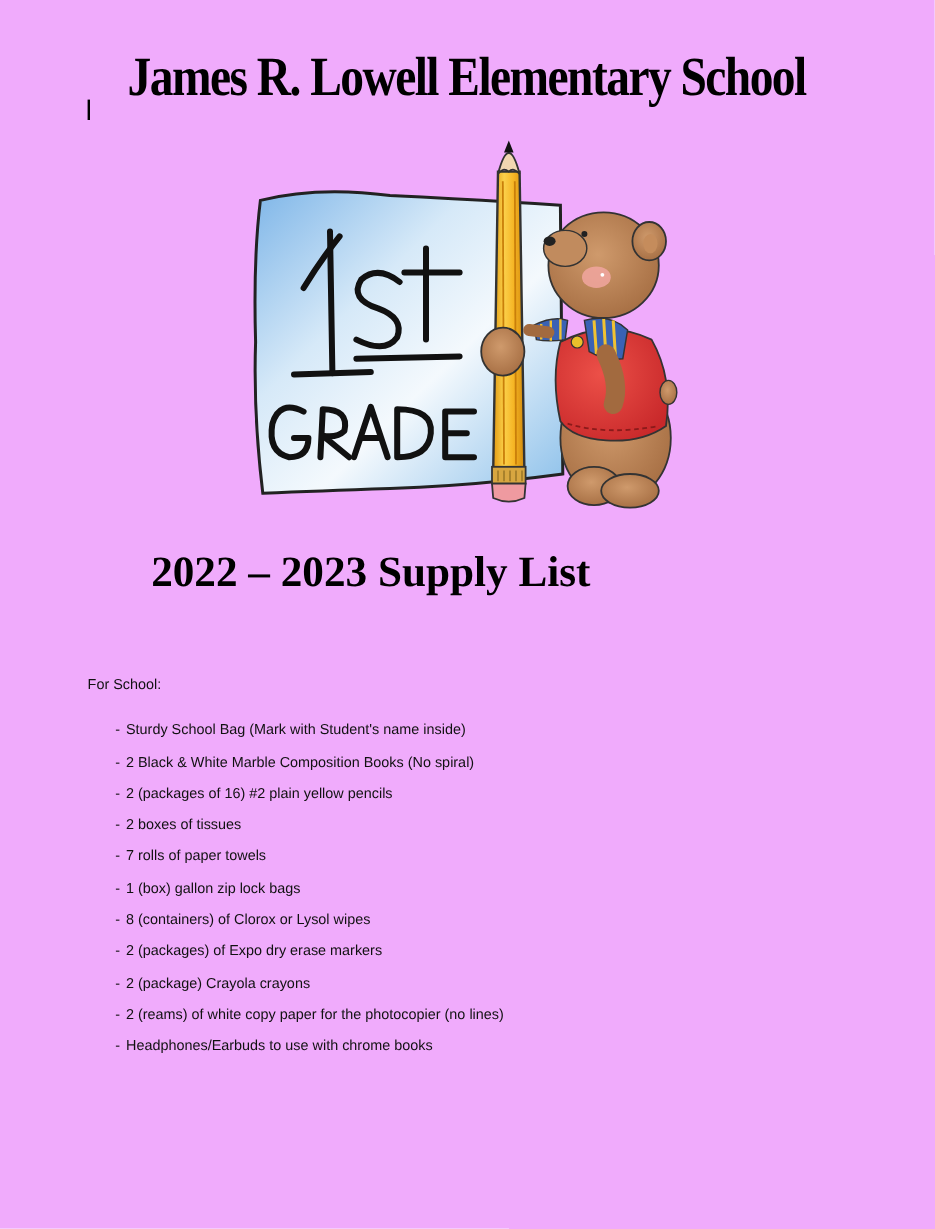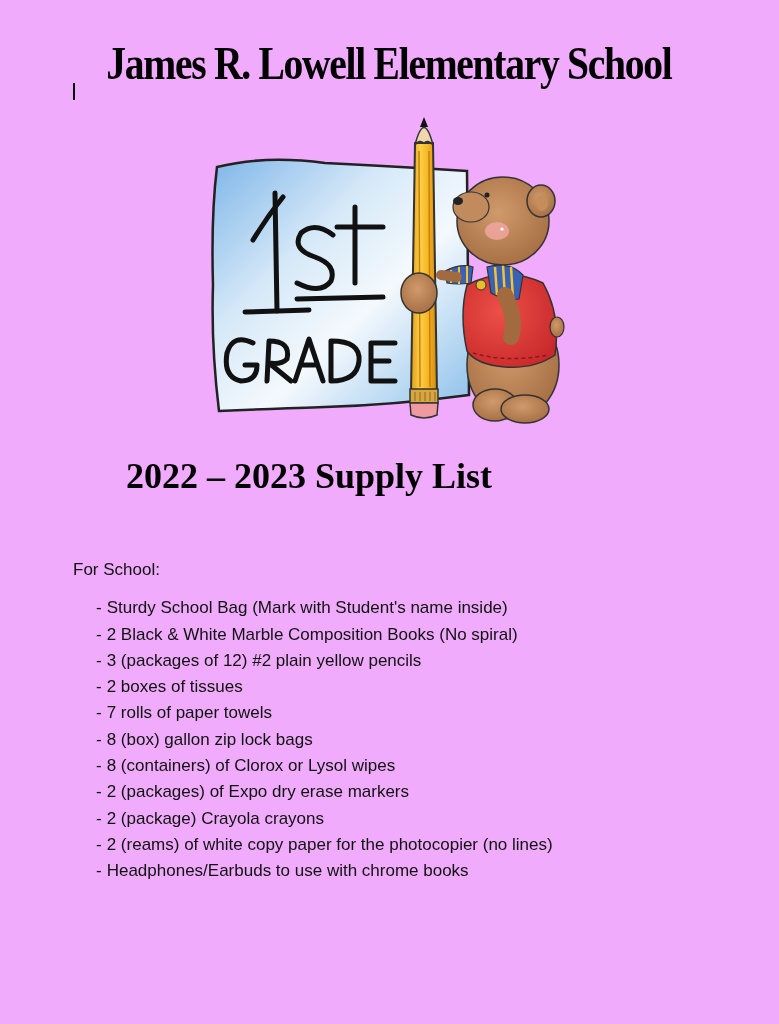--- a/index.html
+++ b/index.html
@@ -63,21 +63,21 @@
       font-size: 36px;
       line-height: 44px;
       color: #000;
       white-space: nowrap;
     }
     .list-section {
       position: absolute;
       left: 73px;
       top: 557px;
       font-family: "Liberation Sans", "DejaVu Sans", sans-serif;
-      font-size: 17px;
+      font-size: 12px;
       color: #111;
     }
     .list-heading {
       height: 26.3px;
       line-height: 26.3px;
       white-space: nowrap;
     }
     .supply-list {
       list-style: none;
       margin: 12px;
@@ -190,24 +190,24 @@
     <circle cx="297" cy="114" r="1.6" fill="#fff"></circle>
   </svg>
 
   <div class="supply-title">2022 – 2023 Supply List</div>
 
   <div class="list-section">
     <div class="list-heading">For School:</div>
     <ul class="supply-list">
       <li class="supply-item"><span class="dash">-</span><span>Sturdy School Bag (Mark with Student's name inside)</span></li>
       <li class="supply-item"><span class="dash">-</span><span>2 Black &amp; White Marble Composition Books (No spiral)</span></li>
-      <li class="supply-item"><span class="dash">-</span><span>3 (packages of 12) #2 plain yellow pencils</span></li>
+      <li class="supply-item"><span class="dash">-</span><span>2 (packages of 16) #2 plain yellow pencils</span></li>
       <li class="supply-item"><span class="dash">-</span><span>2 boxes of tissues</span></li>
       <li class="supply-item"><span class="dash">-</span><span>7 rolls of paper towels</span></li>
-      <li class="supply-item"><span class="dash">-</span><span>8 (box) gallon zip lock bags</span></li>
+      <li class="supply-item"><span class="dash">-</span><span>1 (box) gallon zip lock bags</span></li>
       <li class="supply-item"><span class="dash">-</span><span>8 (containers) of Clorox or Lysol wipes</span></li>
       <li class="supply-item"><span class="dash">-</span><span>2 (packages) of Expo dry erase markers</span></li>
       <li class="supply-item"><span class="dash">-</span><span>2 (package) Crayola crayons</span></li>
       <li class="supply-item"><span class="dash">-</span><span>2 (reams) of white copy paper for the photocopier (no lines)</span></li>
       <li class="supply-item"><span class="dash">-</span><span>Headphones/Earbuds to use with chrome books</span></li>
     </ul>
   </div>
 
 </div>
 

